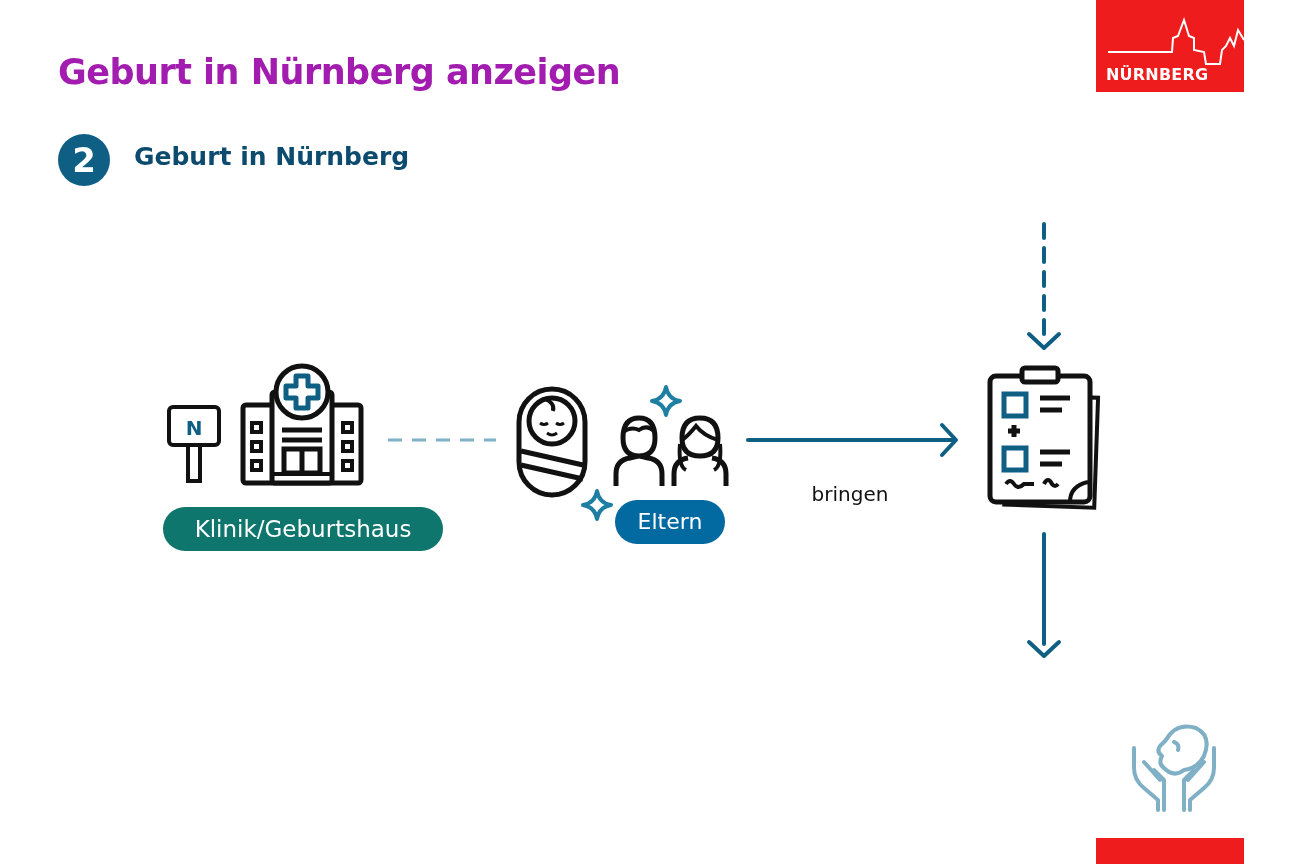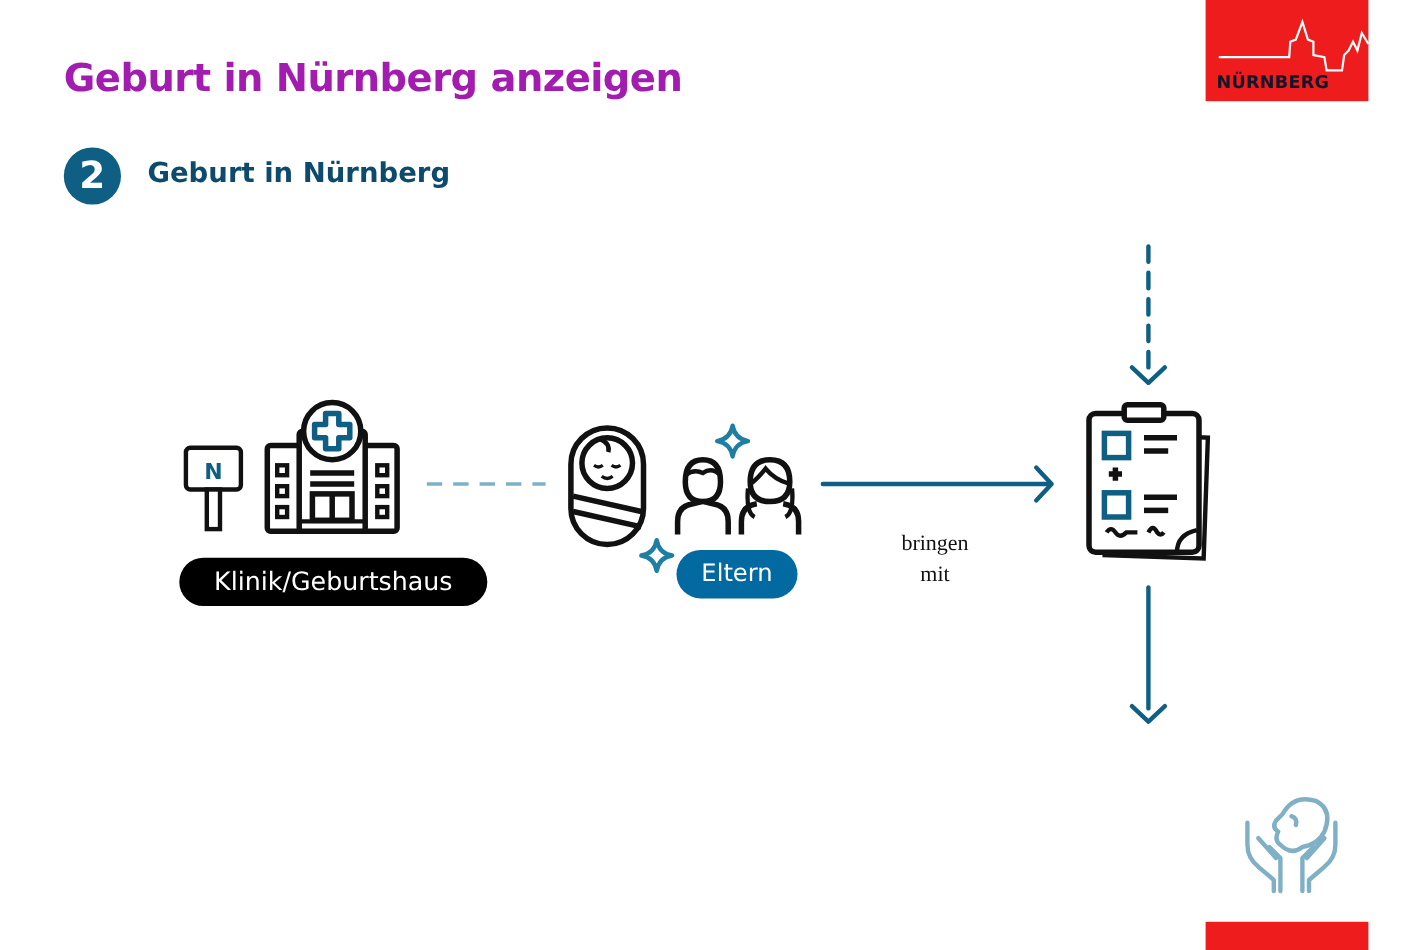--- a/index.html
+++ b/index.html
@@ -1,27 +1,27 @@
 <!DOCTYPE html>
 <html><head>
 <meta charset="utf-8">
 <style>
   html, body { margin:0; padding:0; }
   body { width:1296px; height:864px; background:#ffffff; position:relative; overflow:hidden;
          font-family:"DejaVu Sans", sans-serif; color:#111; }
   .title { position:absolute; left:58px; top:52px; font-size:35px; font-weight:bold; letter-spacing:-0.5px; color:#a21caf; }
   .logo { position:absolute; left:1096px; top:0; width:148px; height:92px; background:#ee1c1c; }
-  .logo-text { position:absolute; left:10px; bottom:8px; color:#0f172a; font-size:16px; font-weight:bold; letter-spacing:0.2px; }
+  .logo-text { position:absolute; left:10px; bottom:8px; color:#ffffff; font-size:16px; font-weight:bold; letter-spacing:0.2px; }
   .step-circle { position:absolute; left:58px; top:134px; width:52px; height:52px; border-radius:50%;
                  background:#0e5f83; color:#fff; font-size:34px; font-weight:bold; text-align:center; line-height:52px; }
   .step-label { position:absolute; left:134px; top:142px; font-size:25px; font-weight:bold; color:#0c4a6e; }
   .pill { position:absolute; color:#fff; text-align:center; border-radius:22px; }
-  .pill-klinik { left:163px; top:507px; width:280px; height:44px; background:#000000; font-size:23px; line-height:44px; }
+  .pill-klinik { left:163px; top:507px; width:280px; height:44px; background:#0f766e; font-size:23px; line-height:44px; }
   .pill-eltern { left:615px; top:500px; width:110px; height:44px; background:#0369a1; font-size:22px; line-height:44px; }
-  .flow-text { position:absolute; left:760px; top:480px; width:180px; text-align:center; font-size:20px; line-height:28px; color:#111;font-family:Liberation Serif, serif; }
+  .flow-text { position:absolute; left:760px; top:480px; width:180px; text-align:center; font-size:20px; line-height:28px; color:#111; }
   svg { position:absolute; overflow:visible; }
   .bottom-bar { position:absolute; left:1096px; top:838px; width:148px; height:26px; background:#ee1c1c; }
 </style>
 </head>
 <body>
 
 <div class="title">Geburt in Nürnberg anzeigen</div>
 
 <div class="logo">
   <svg width="148" height="92" style="left:0;top:0;">
@@ -91,21 +91,20 @@
 
 <div class="pill pill-eltern">Eltern</div>
 
 <svg width="220" height="40" style="left:748px;top:420px;">
   <line x1="0" y1="20" x2="204" y2="20" stroke="#0e5f83" stroke-width="4" stroke-linecap="round"></line>
   <polyline points="194,5 208,20 194,35" fill="none" stroke="#0e5f83" stroke-width="4" stroke-linecap="round" stroke-linejoin="round"></polyline>
 </svg>
 
 <div class="flow-text">
   <div>bringen</div>
-  <div>mit</div>
 </div>
 
 <svg width="40" height="130" style="left:1024px;top:222px;">
   <line x1="20" y1="2" x2="20" y2="118" stroke="#0e5f83" stroke-width="4" stroke-dasharray="14,10" stroke-linecap="round"></line>
   <polyline points="5,112 20,126 35,112" fill="none" stroke="#0e5f83" stroke-width="4" stroke-linecap="round" stroke-linejoin="round"></polyline>
 </svg>
 
 <svg width="120" height="150" style="left:986px;top:366px;">
   <path d="M20,30 h90 v110 h-90 z" fill="#fff" stroke="#111" stroke-width="4" transform="rotate(2 60 90)"></path>
   <rect x="4" y="10" width="100" height="126" rx="6" fill="#fff" stroke="#111" stroke-width="5"></rect>

